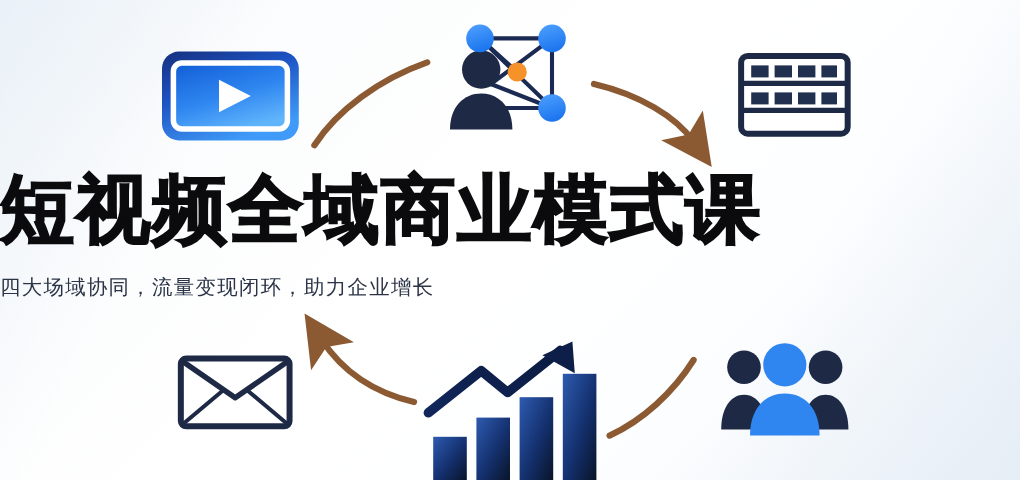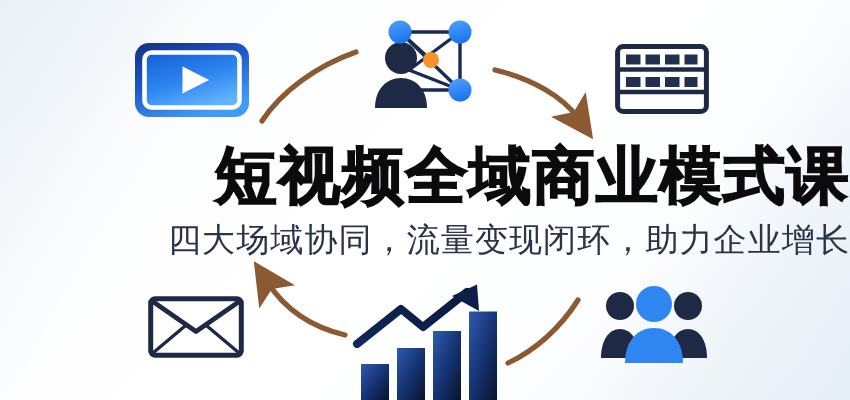--- a/index.html
+++ b/index.html
@@ -35,38 +35,38 @@
         rgba(224,234,244,0.60) 100%);
     pointer-events: none;
   }
 
   
   .text-block {
     position: absolute;
     left: 0;
     top: 138.5px;
     width: 850px;
-    text-align: right;
+    text-align: left;
     z-index: 6;
   }
   .main-title {
     font-family: "Liberation Sans", "DejaVu Sans", sans-serif;
     font-size: 62px;
     line-height: 74px;
     font-weight: 900;
     color: #0b0b0d;
     letter-spacing: 1.5px;
     white-space: nowrap;
     margin: 0;
     -webkit-text-stroke: 1.6px #0b0b0d;
     text-shadow: 0 1px 0 rgba(255,255,255,0.35);
   }
   .sub-title {
     font-family: "Liberation Sans", "DejaVu Sans", sans-serif;
-    font-size: 33px;
+    font-size: 17px;
     line-height: 34px;
     font-weight: 500;
     color: #2b3446;
     letter-spacing: 1.1px;
     white-space: nowrap;
     margin: 10px 0 16px 0;
   }
 
   
   .icon-slot {

